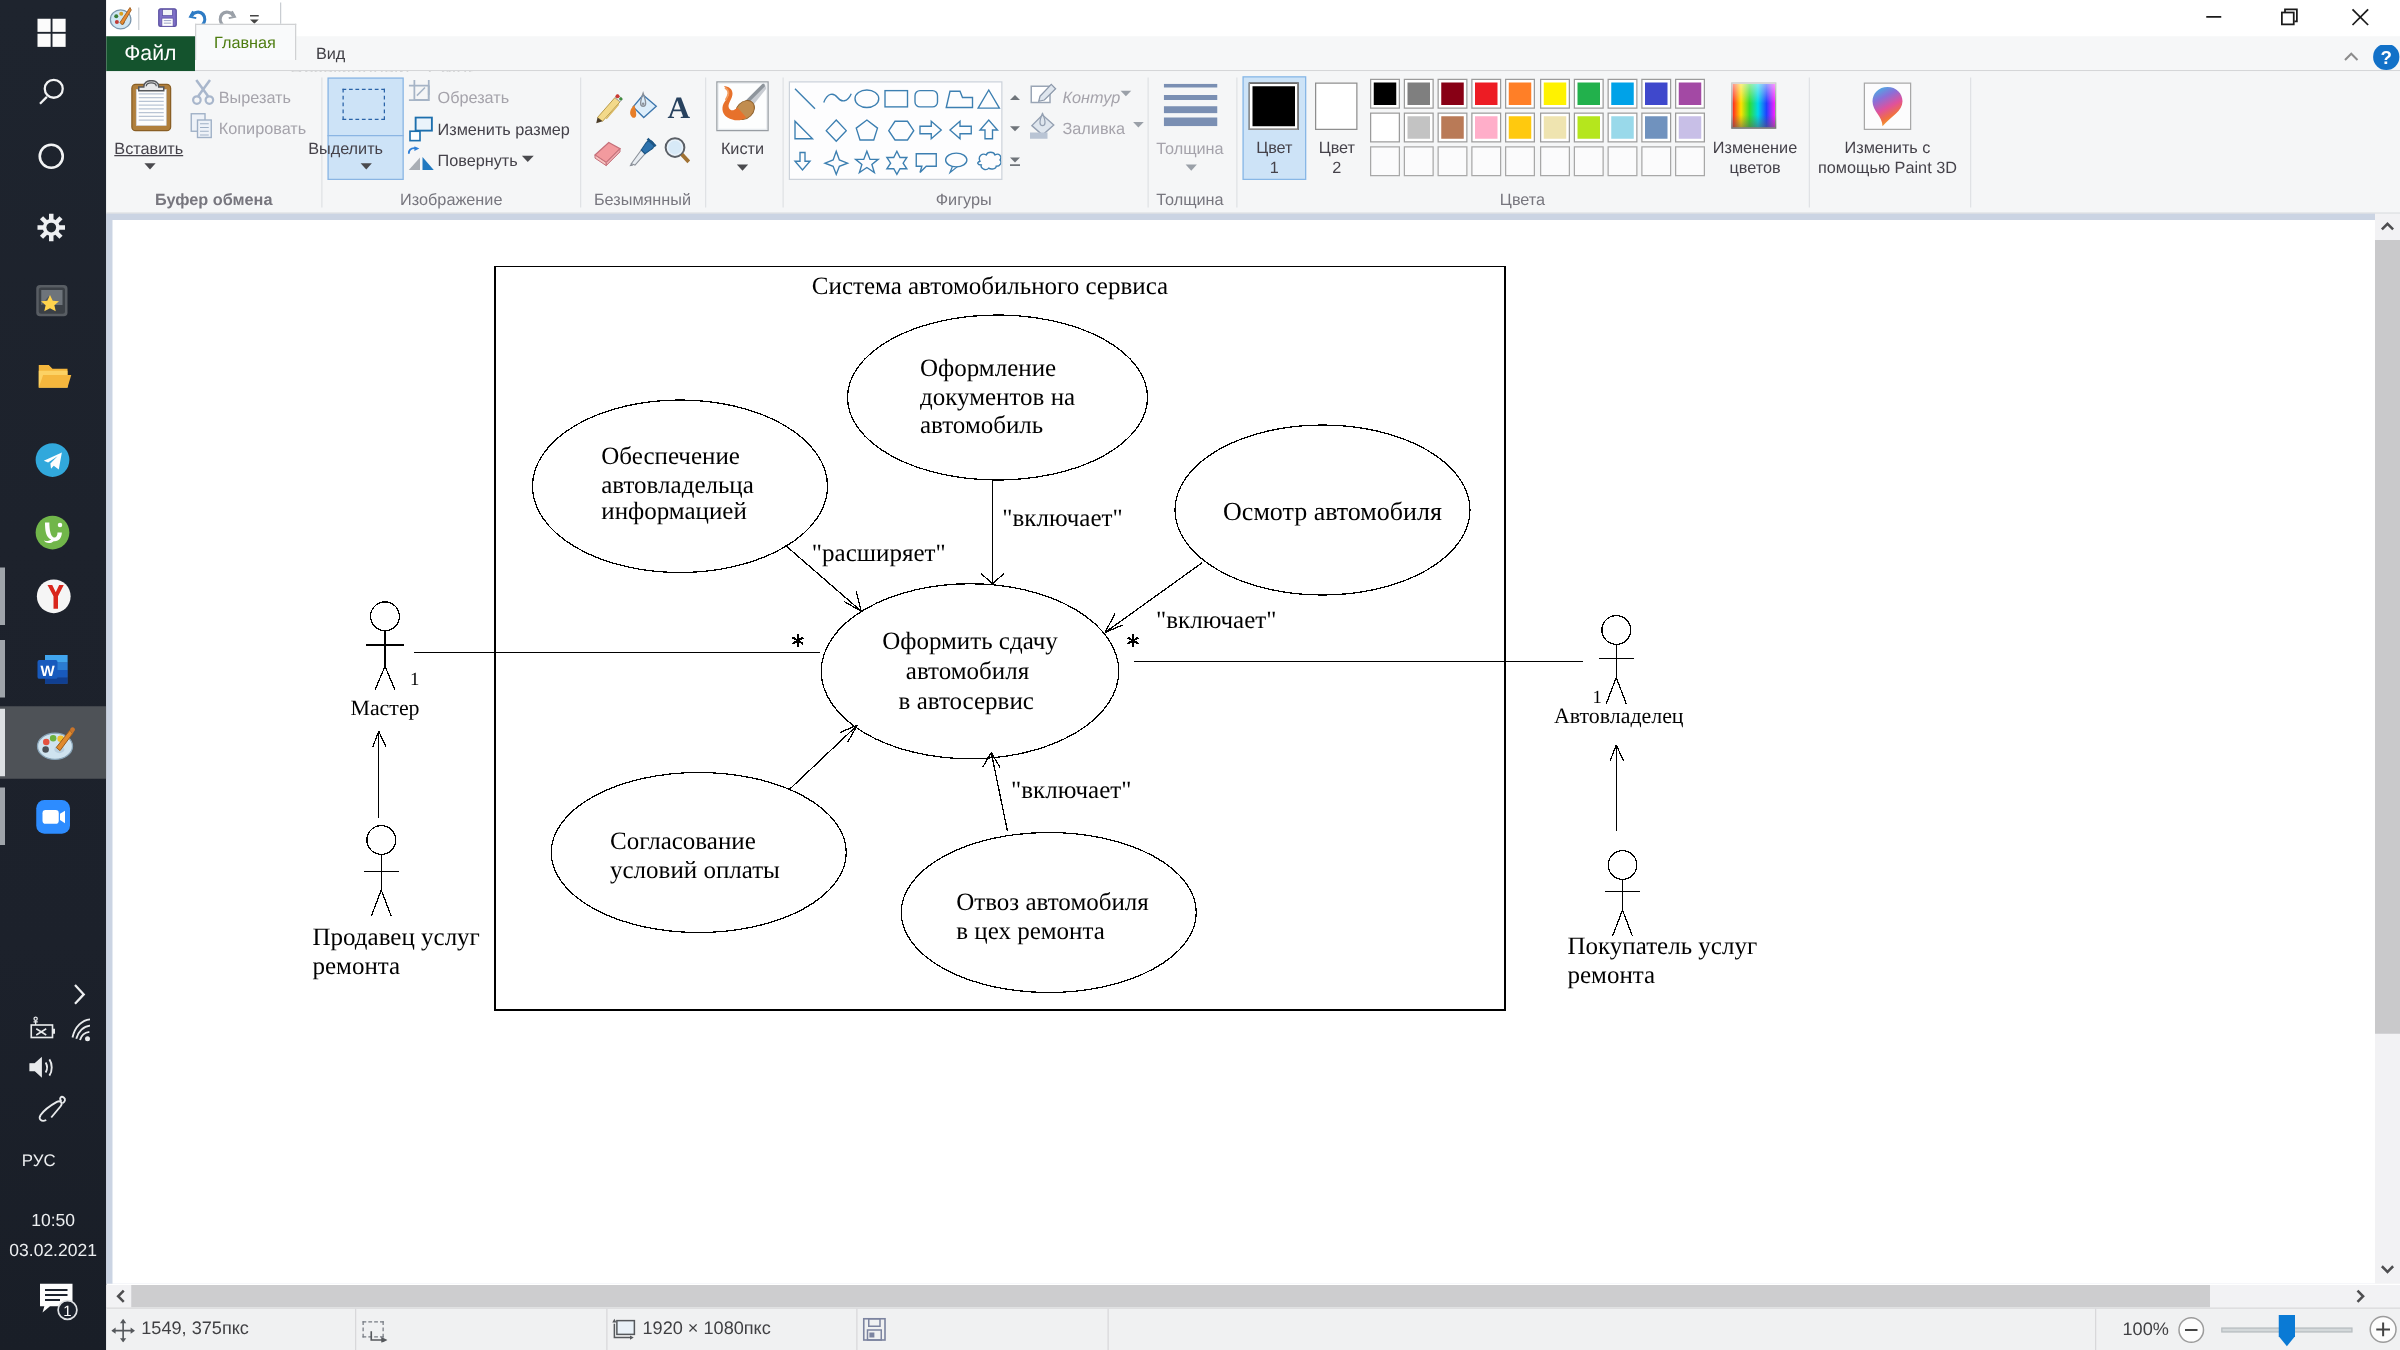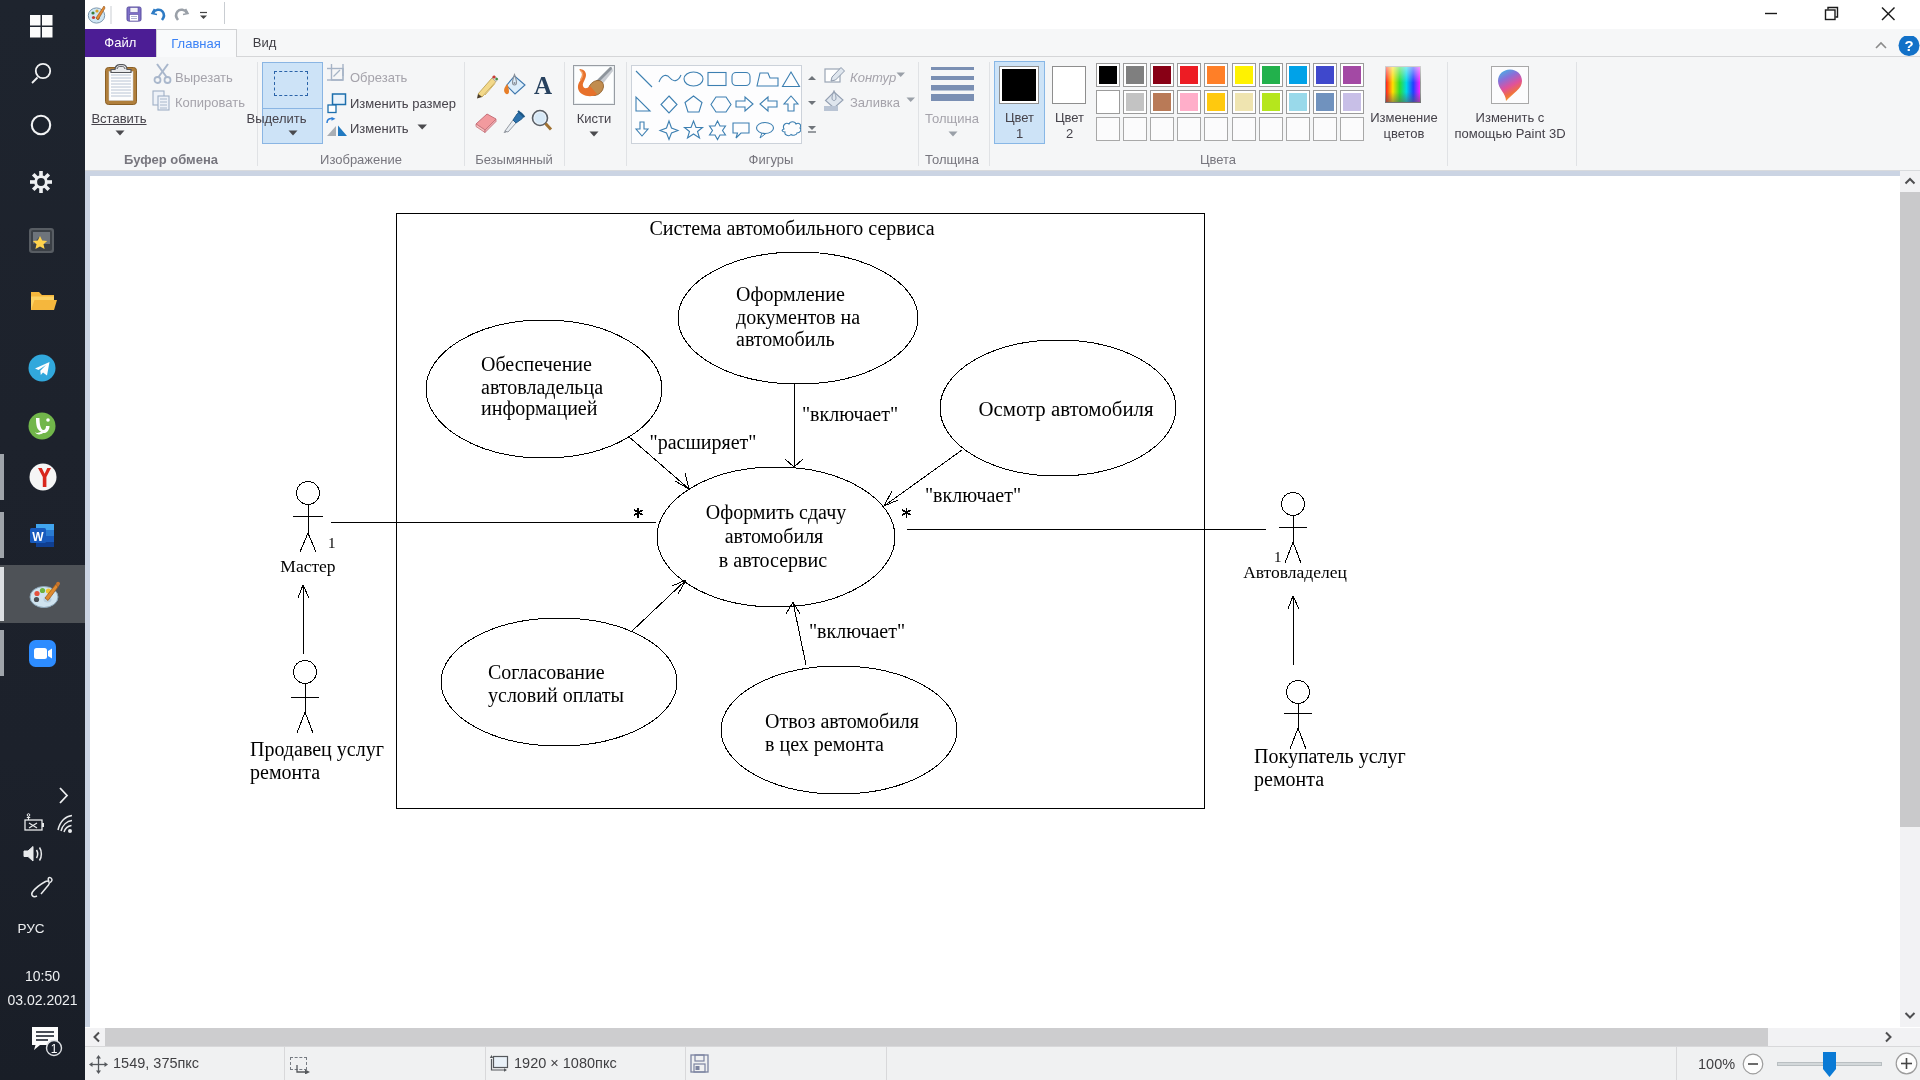--- a/index.html
+++ b/index.html
@@ -208,22 +208,22 @@
   <g fill="none" stroke="#1a1a1a" stroke-width="1.4">
     <rect x="70.5" y="10" width="9.5" height="9.5"></rect>
     <path d="M73 9.5 L73 7.5 L82.5 7.5 L82.5 17 L80.5 17"></path>
   </g>
   <g stroke="#1a1a1a" stroke-width="1.4">
     <line x1="127" y1="7.5" x2="139.5" y2="20"></line>
     <line x1="139.5" y1="7.5" x2="127" y2="20"></line>
   </g>
 </svg>
 <div id="tabrow"></div>
-<div class="abs" style="left:85px;top:29px;width:70.5px;height:28px;background:#4c1d95;color:#fff;font-size:13px;text-align:center;line-height:28px;">Файл</div>
-<div class="abs" style="left:155.5px;top:29px;width:81px;height:29px;background:#f9fafb;border:1px solid #d0d1d3;border-bottom:none;color:#3b82f6;font-size:13px;text-align:center;line-height:27px;">Главная</div>
+<div class="abs" style="left:85px;top:29px;width:70.5px;height:28px;background:#14532d;color:#fff;font-size:17px;text-align:center;line-height:28px;">Файл</div>
+<div class="abs" style="left:155.5px;top:19px;width:81px;height:29px;background:#f9fafb;border:1px solid #d0d1d3;border-bottom:none;color:#4d7c0f;font-size:13px;text-align:center;line-height:27px;">Главная</div>
 <div class="abs" style="left:236px;top:29px;width:57px;height:28px;color:#3f3e44;font-size:13px;text-align:center;line-height:28px;">Вид</div>
 
 <svg class="abs" style="left:1870px;top:36px;" width="50" height="21" viewBox="0 0 50 21">
   <path d="M6 12 L11 7 L16 12" fill="none" stroke="#8b8b8b" stroke-width="1.6"></path>
   <circle cx="39" cy="9.5" r="10.5" fill="#1271c8"></circle>
   <text x="39" y="15" text-anchor="middle" font-size="15" font-weight="bold" fill="#fff" font-family="Liberation Sans">?</text>
 </svg>
 <div id="ribbon"></div>
 
 <div class="rsep" style="left:257px;top:62px;"></div>
@@ -307,21 +307,21 @@
   <rect x="5.5" y="1" width="13" height="10.5" fill="#eaf3fb" stroke="#1d6fad" stroke-width="1.5"></rect>
   <rect x="1" y="12" width="8" height="7.5" fill="#fff" stroke="#1d6fad" stroke-width="1.3"></rect>
 </svg>
 <div class="btnlabel" style="left:350px;top:96px;">Изменить размер</div>
 <svg class="abs" style="left:326px;top:117px;" width="22" height="20" viewBox="0 0 22 20">
   <path d="M1 6 C1 3 3 1.5 5.5 1.5 L6.5 1.5" fill="none" stroke="#2f7fd6" stroke-width="1.5"></path>
   <path d="M5.5 0 L9.5 1.8 L5.5 3.8 Z" fill="#2f7fd6"></path>
   <path d="M1 19 L10 19 L10 9 Z" fill="#a9aeb4"></path>
   <path d="M12 19 L21 19 L12 8.5 Z" fill="#2179c0"></path>
 </svg>
-<div class="btnlabel" style="left:350px;top:121px;">Изменить</div>
+<div class="btnlabel" style="left:350px;top:121px;">Повернуть</div>
 <svg class="abs" style="left:417px;top:124px;" width="11" height="6">
     <path d="M0.5 0.5 L10 0.5 L5.2 5.5 Z" fill="#4a4a4e"></path>
   </svg>
 
 <svg class="abs" style="left:474px;top:72px;" width="82" height="62" viewBox="0 0 82 62">
 
   <g transform="translate(2,2)">
     <path d="M2 20 L16 4 L20 7.5 L6 23 Z" fill="#f3d98a" stroke="#b89b4a" stroke-width="0.8"></path>
     <path d="M16 4 L18 1.8 L22 5.2 L20 7.5 Z" fill="#e8e8e8" stroke="#999" stroke-width="0.7"></path>
     <circle cx="18" cy="3" r="1.6" fill="#cc3b33"></circle>

